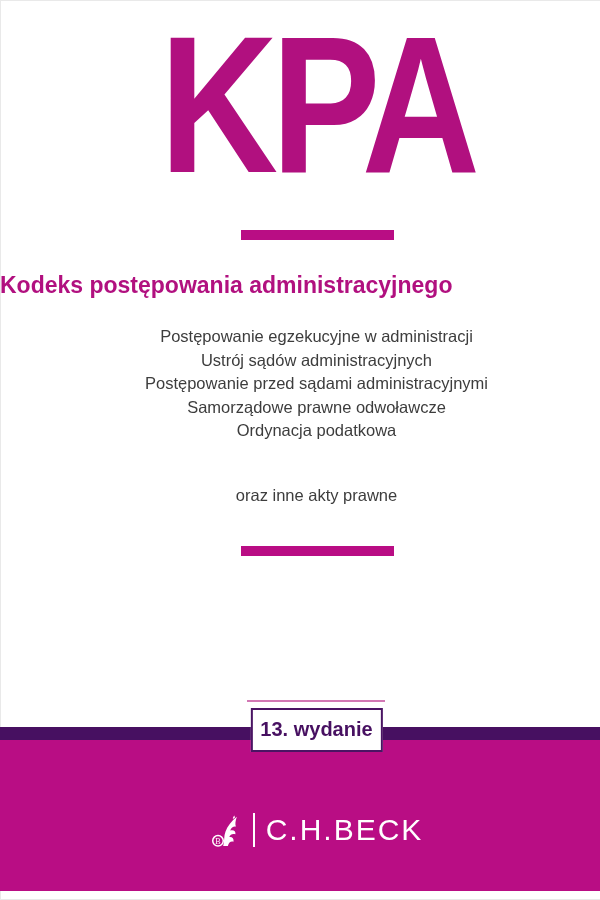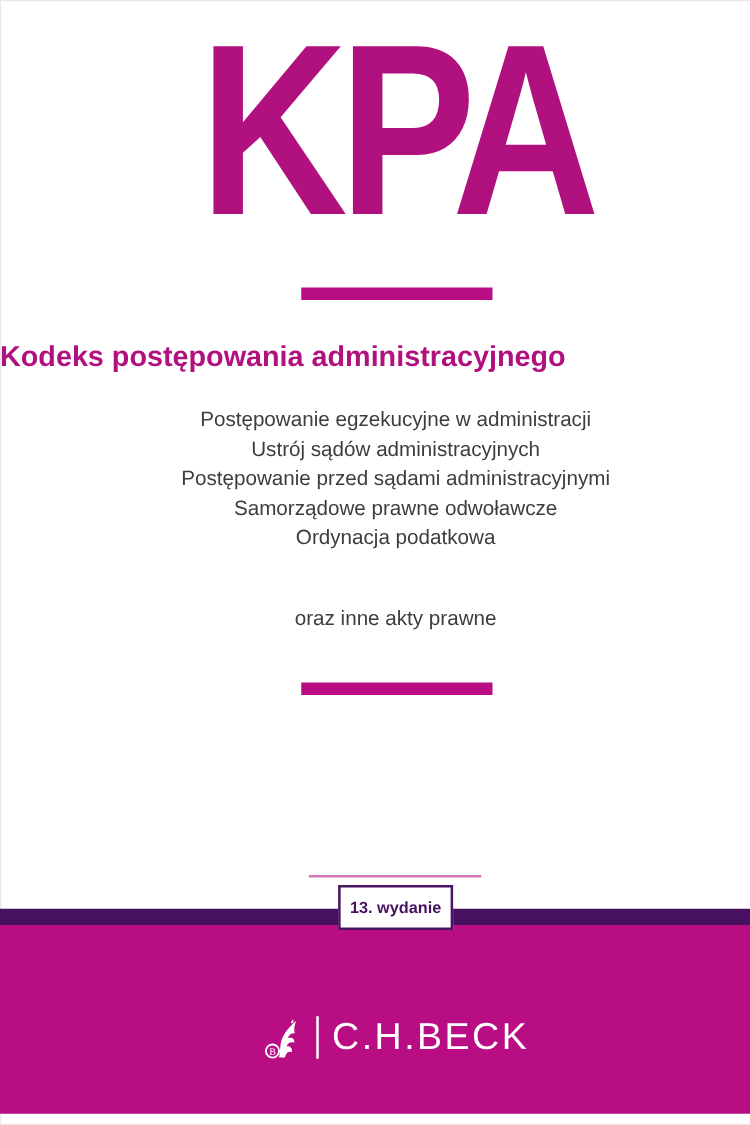--- a/index.html
+++ b/index.html
@@ -53,21 +53,21 @@
     position: absolute; top: 727px; left: 0; width: 600px; height: 13px;
     background: #471061;
   }
   .publisher-band {
     position: absolute; top: 740px; left: 0; width: 600px; height: 151px;
     background: #b90d84;
   }
   .edition-badge {
     position: absolute; top: 708px; left: 50%; transform: translateX(-50%);
     z-index: 3; background: #ffffff; border: 2px solid #4a1463;
-    color: #471061; font-size: 13px; font-weight: bold;
+    color: #471061; font-size: 20px; font-weight: bold;
     padding: 8px 8px 9px 8px; white-space: nowrap;
   }
   .publisher-logo {
     position: absolute; top: 810px; left: 0; right: 0; height: 40px;
     display: flex; justify-content: center; align-items: center; gap: 11px;
     color: #ffffff;
   }
   .griffin-icon { width: 32px; height: 36px; display: block; }
   .logo-separator { width: 2px; height: 34px; background: #ffffff; }
   .publisher-wordmark {

